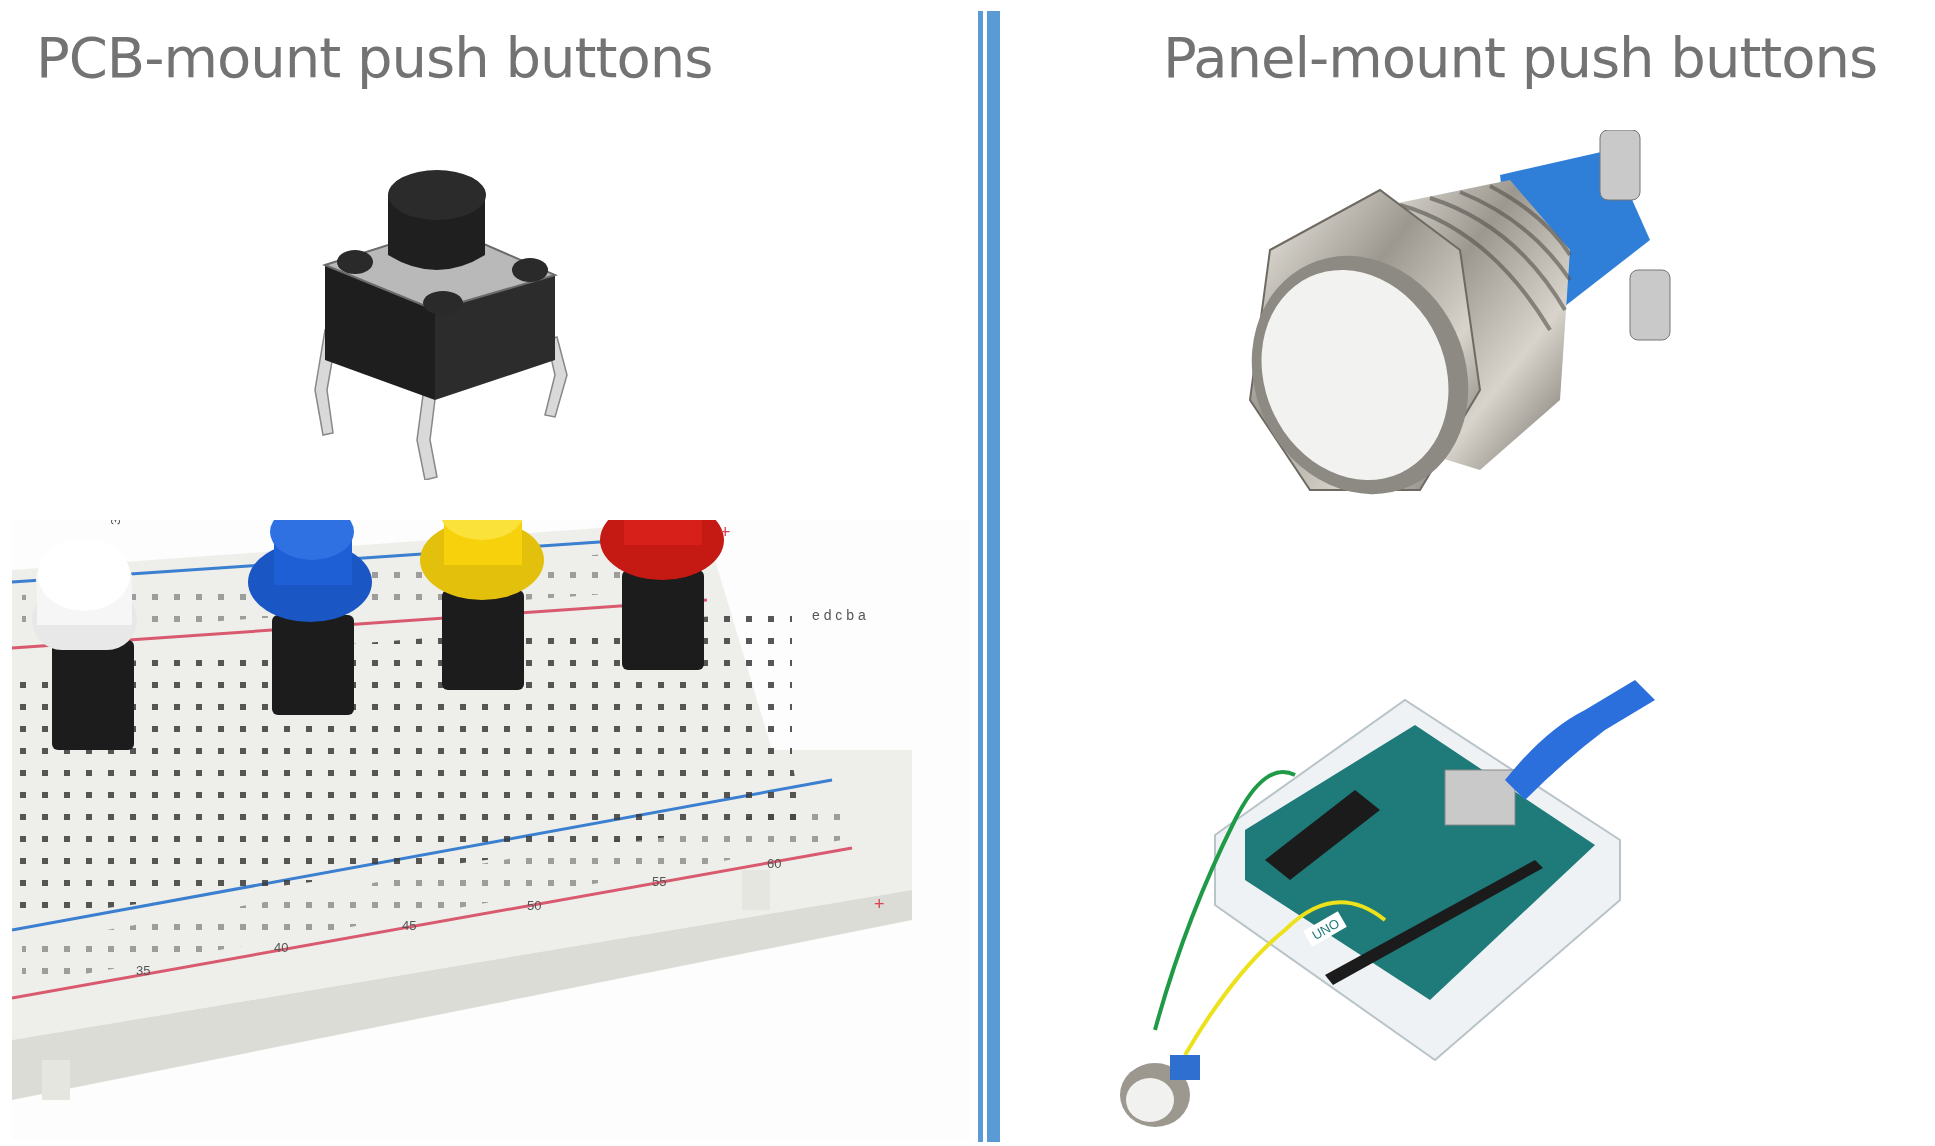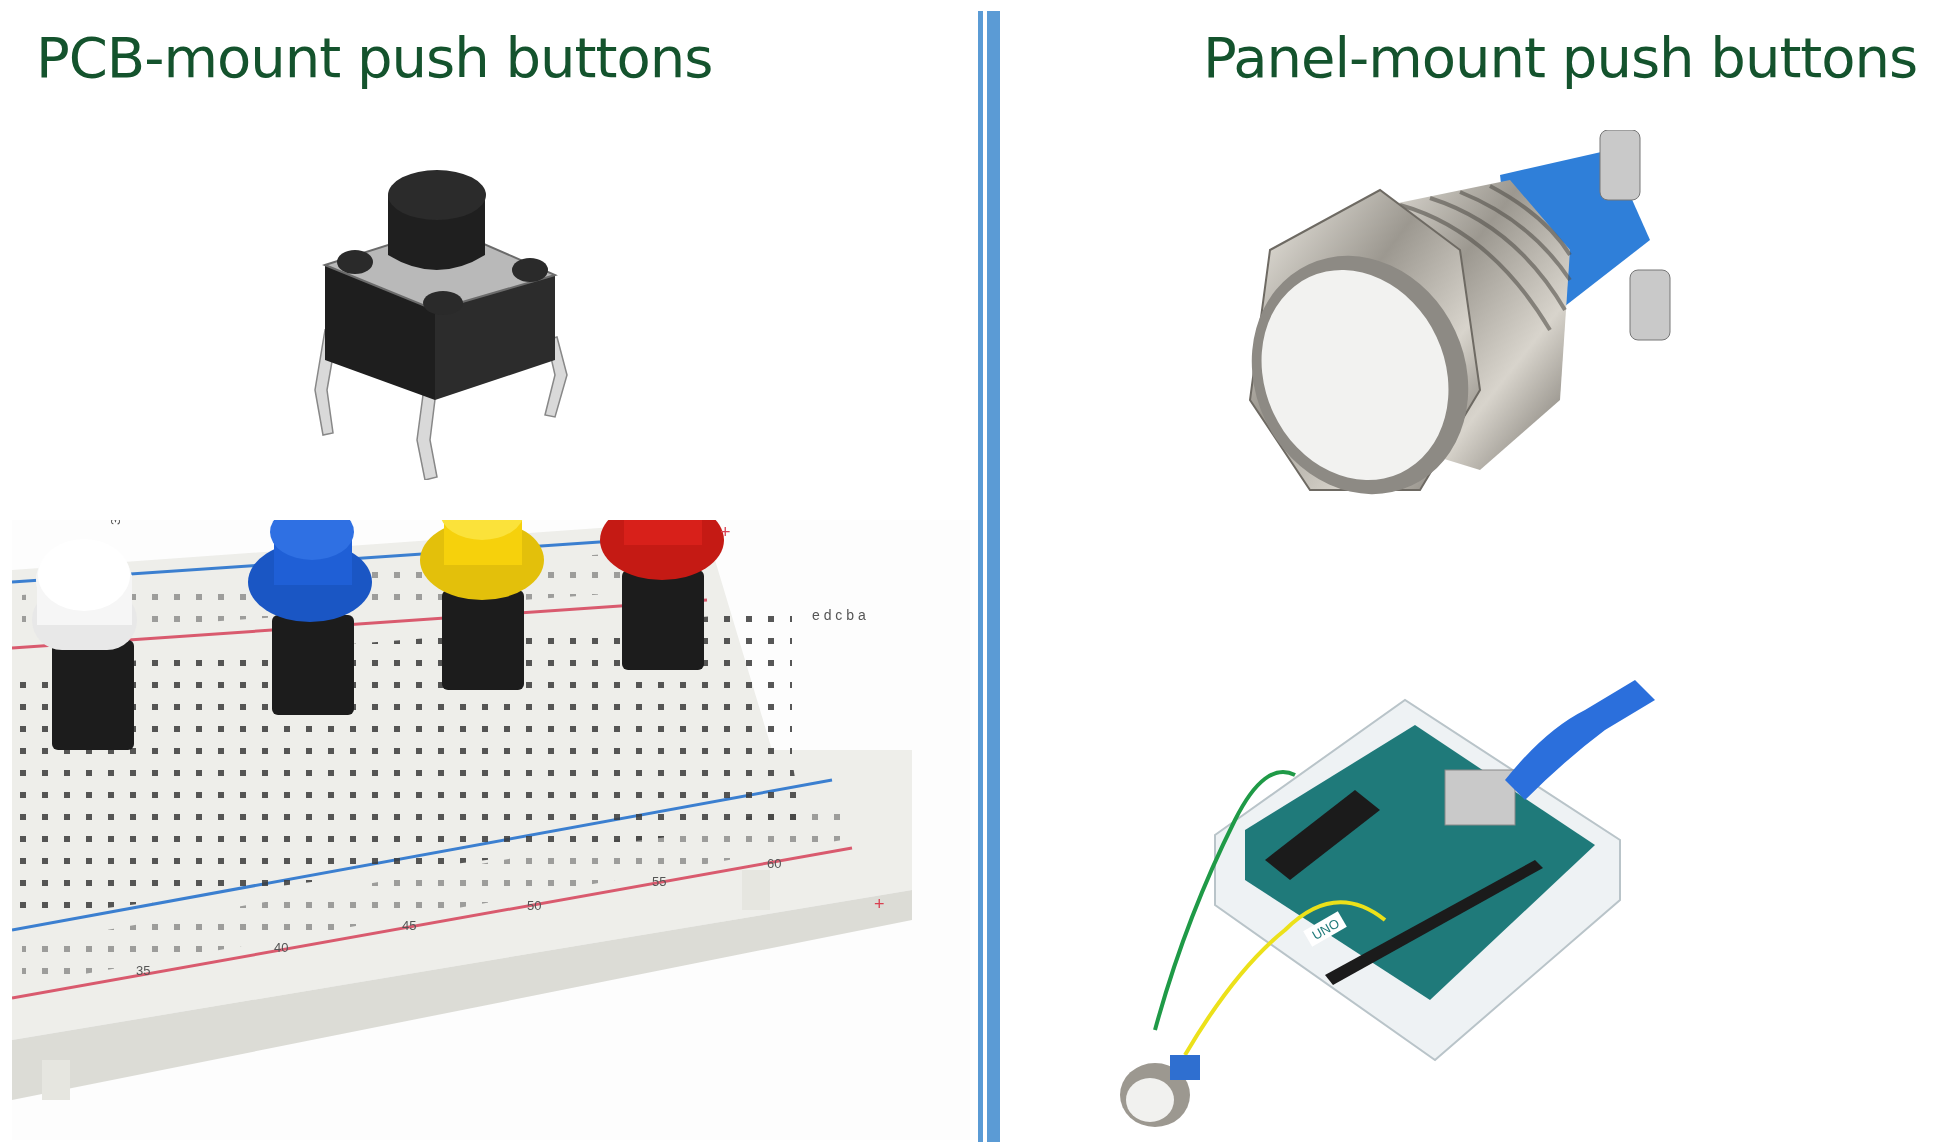--- a/index.html
+++ b/index.html
@@ -1,21 +1,21 @@
 <!DOCTYPE html>
 <html><head>
 <meta charset="utf-8">
 <style>
   html, body { margin:0; padding:0; }
   body { width:1935px; height:1146px; background:#ffffff; position:relative; overflow:hidden;
          font-family:"Liberation Sans", sans-serif; }
   .heading { position:absolute; top:18px; font-family:"DejaVu Sans", sans-serif; font-weight:normal;
-             font-size:56px; color:#14532d; letter-spacing:-1px; white-space:nowrap; line-height:80px; margin:0; }
+             font-size:56px; color:#737373; letter-spacing:-1px; white-space:nowrap; line-height:80px; margin:0; }
   #h-left { left:36px; }
-  #h-right { left:1163px;margin-left:40px; }
+  #h-right { left:1163px; }
   .divider { position:absolute; top:11px; height:1131px; background:#5b9bd5; }
   #div-a { left:978px; width:5px; }
   #div-b { left:987px; width:13px; }
   .photo { position:absolute; }
   #photo-tact { left:285px; top:165px; width:300px; height:315px; }
   #photo-breadboard { left:12px; top:520px; width:958px; height:620px; background:#fdfdfd; }
   #photo-panel { left:1230px; top:130px; width:540px; height:490px; }
   #photo-arduino { left:1115px; top:670px; width:700px; height:470px; }
   svg { display:block; }
 </style>

